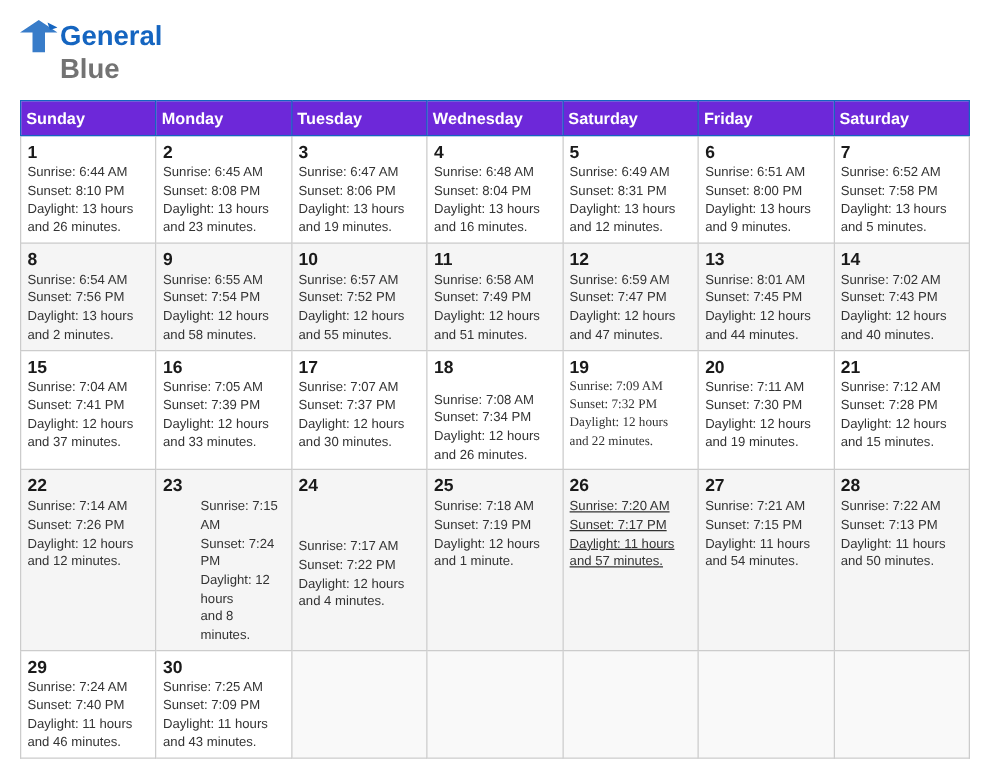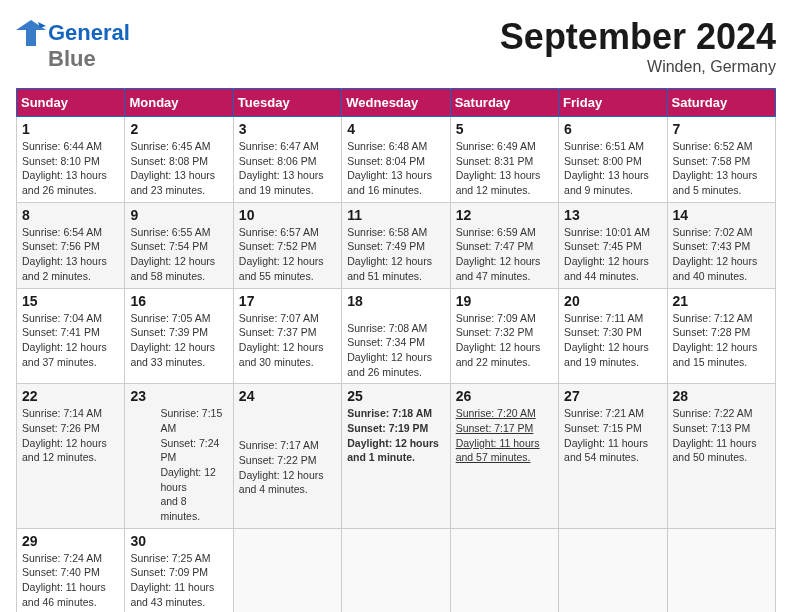--- a/index.html
+++ b/index.html
@@ -37,21 +37,21 @@
     .location {
       font-size: 16px;
       color: #444;
     }
     .calendar {
       width: 100%;
       border-collapse: collapse;
       font-size: 11px;
     }
     .calendar th {
-      background: #be185d;
+      background: #6d28d9;
       color: #fff;
       padding: 6px 4px;
       text-align: left;
       font-size: 13px;
       font-weight: bold;
       border: 1px solid #1565c0;
     }
     .calendar td {
       border: 1px solid #ccc;
       vertical-align: top;
@@ -86,24 +86,20 @@
   <div class="logo">
     <div class="logo-top">
       <svg width="30" height="26" viewBox="0 0 30 26">
         <polygon points="15,0 30,10 20,10 20,26 10,26 10,10 0,10" fill="#1565c0" opacity="0.85"></polygon>
         <polygon points="22,2 30,6 24,8" fill="#1565c0"></polygon>
       </svg>
       <span style="font-size:22px;font-weight:bold;color:#1565c0;">General</span>
     </div>
     <span style="font-size:22px;font-weight:bold;color:#737373;margin-left:32px;">Blue</span>
   </div>
-  <div class="title-section">
-    <div class="month-title">September 2024</div>
-    <div class="location">Winden, Germany</div>
-  </div>
 </div>
 
 <table class="calendar">
   <thead>
     <tr>
     <th>Sunday</th>
         <th>Monday</th>
         <th>Tuesday</th>
         <th>Wednesday</th>
         <th>Saturday</th>
@@ -194,21 +190,21 @@
         </td>
         <td>
           <span class="day-num">12</span>
           <div class="day-info" style="white-space: pre-line;">Sunrise: 6:59 AM
 Sunset: 7:47 PM
 Daylight: 12 hours
 and 47 minutes.</div>
         </td>
         <td>
           <span class="day-num">13</span>
-          <div class="day-info" style="white-space: pre-line;">Sunrise: 10:01 AM
+          <div class="day-info" style="white-space: pre-line;">Sunrise: 8:01 AM
 Sunset: 7:45 PM
 Daylight: 12 hours
 and 44 minutes.</div>
         </td>
         <td>
           <span class="day-num">14</span>
           <div class="day-info" style="white-space: pre-line;">Sunrise: 7:02 AM
 Sunset: 7:43 PM
 Daylight: 12 hours
 and 40 minutes.</div>
@@ -238,21 +234,21 @@
         </td>
         <td>
           <span class="day-num">18</span>
           <div class="day-info" style="white-space: pre-line; margin-top: 12px;">Sunrise: 7:08 AM
 Sunset: 7:34 PM
 Daylight: 12 hours
 and 26 minutes.</div>
         </td>
         <td>
           <span class="day-num">19</span>
-          <div class="day-info" style="white-space: pre-line;">Sunrise: 7:09 AM
+          <div class="day-info" style="white-space: pre-line; font-family: Liberation Serif, serif;">Sunrise: 7:09 AM
 Sunset: 7:32 PM
 Daylight: 12 hours
 and 22 minutes.</div>
         </td>
         <td>
           <span class="day-num">20</span>
           <div class="day-info" style="white-space: pre-line;">Sunrise: 7:11 AM
 Sunset: 7:30 PM
 Daylight: 12 hours
 and 19 minutes.</div>
@@ -282,21 +278,21 @@
         </td>
         <td>
           <span class="day-num">24</span>
           <div class="day-info" style="white-space: pre-line; margin-top: 34px;">Sunrise: 7:17 AM
 Sunset: 7:22 PM
 Daylight: 12 hours
 and 4 minutes.</div>
         </td>
         <td>
           <span class="day-num">25</span>
-          <div class="day-info" style="white-space: pre-line; font-weight: bold;">Sunrise: 7:18 AM
+          <div class="day-info" style="white-space: pre-line;">Sunrise: 7:18 AM
 Sunset: 7:19 PM
 Daylight: 12 hours
 and 1 minute.</div>
         </td>
         <td>
           <span class="day-num">26</span>
           <div class="day-info" style="white-space: pre-line; text-decoration: underline;">Sunrise: 7:20 AM
 Sunset: 7:17 PM
 Daylight: 11 hours
 and 57 minutes.</div>

